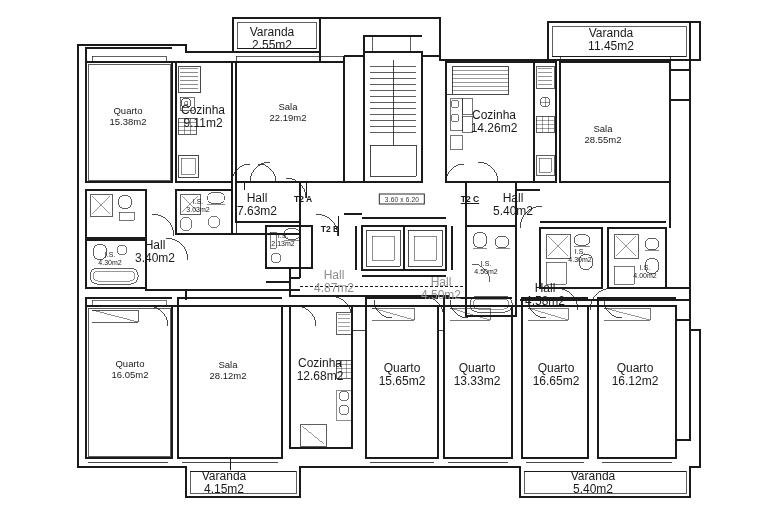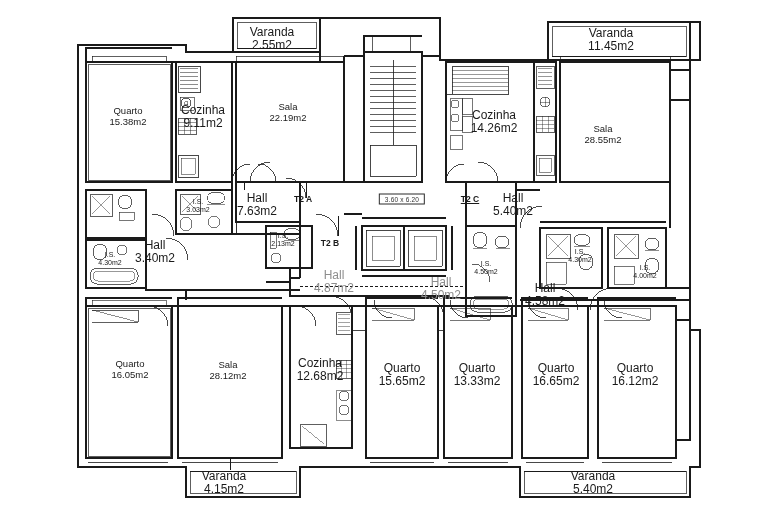--- a/index.html
+++ b/index.html
@@ -441,20 +441,20 @@
         <span class="rl-name">Varanda</span>
         <span class="rl-area">4.15m2</span>
       </div>
       <div class="room-label sz-sm" style="left: 593px; top: 483px;">
         <span class="rl-name">Varanda</span>
         <span class="rl-area">5.40m2</span>
       </div>
     </div>
   <div id="tags-layer">
       <div class="tag-label" style="left: 303px; top: 199px; text-align: center;">T2 A</div>
-      <div class="tag-label" style="left: 330px; top: 243px;">T2 B</div>
+      <div class="tag-label" style="left: 330px; top: 229px;">T2 B</div>
       <div class="tag-label" style="left: 470px; top: 199px; text-decoration: underline;">T2 C</div>
     </div>
   <div id="dims-layer">
       <div class="dim-box" style="left: 402px; top: 199px;">3.60 x 6.20</div>
     </div>
 
 </div>
 
 </body></html>

